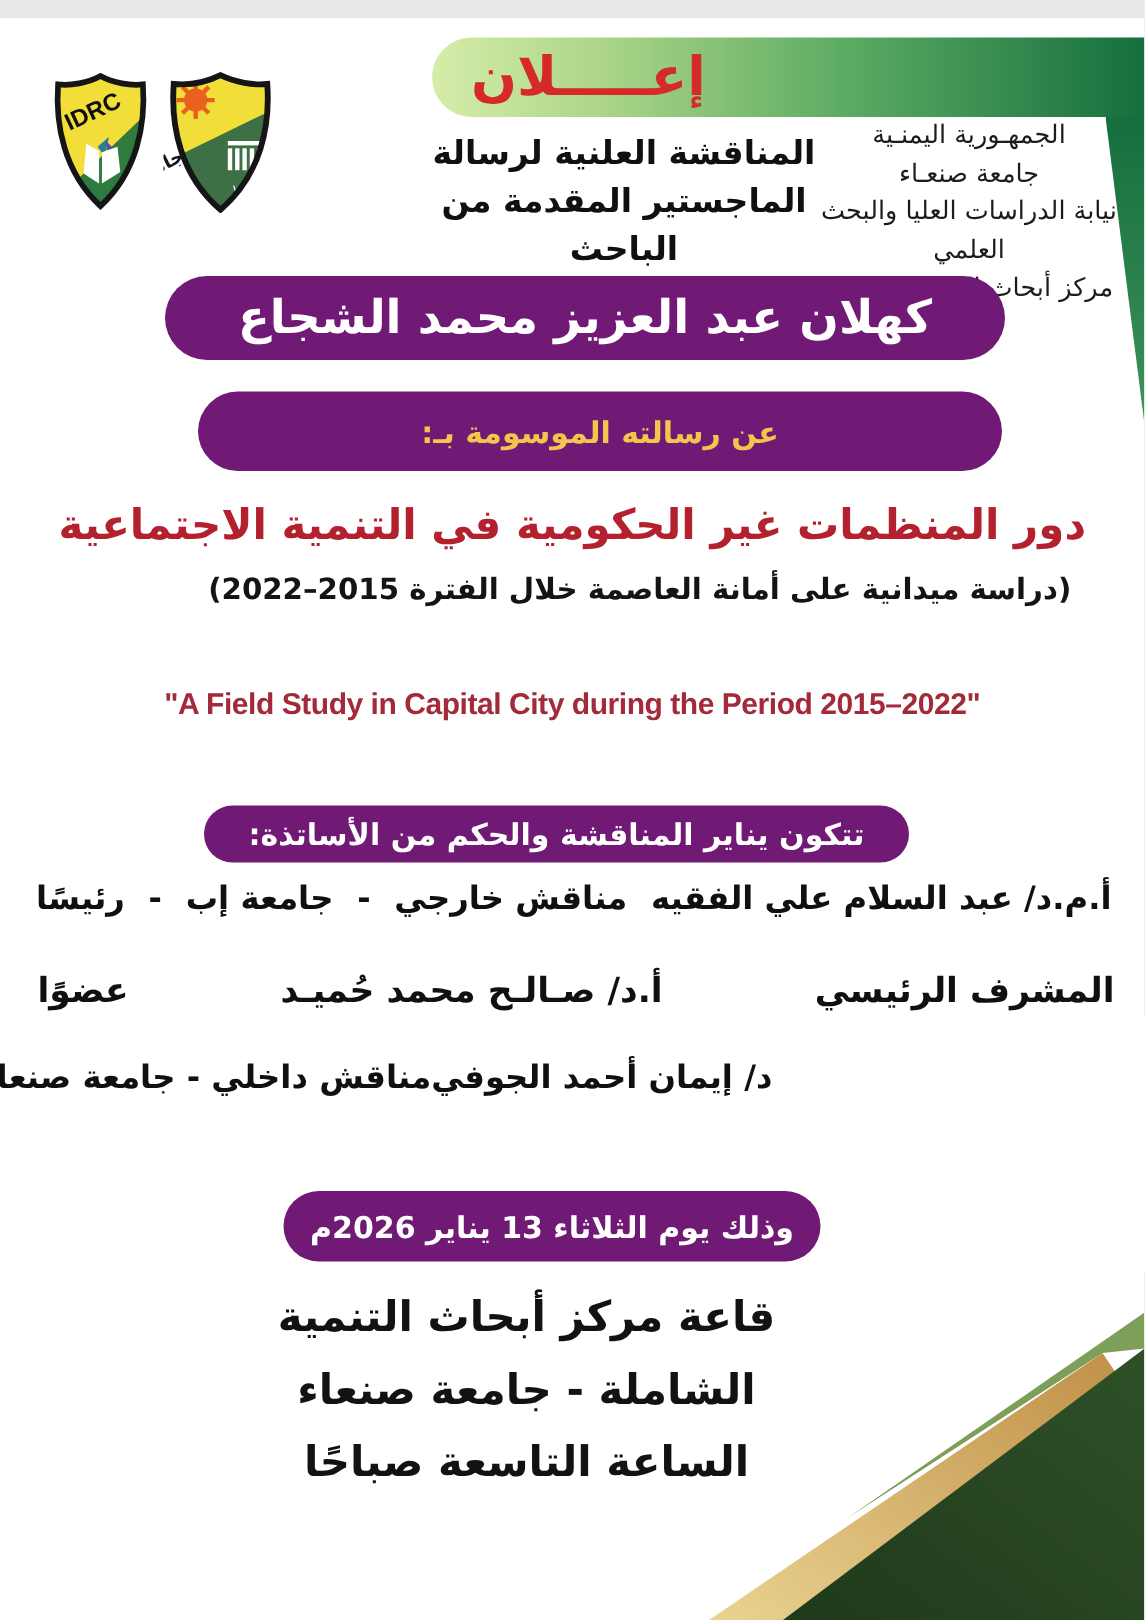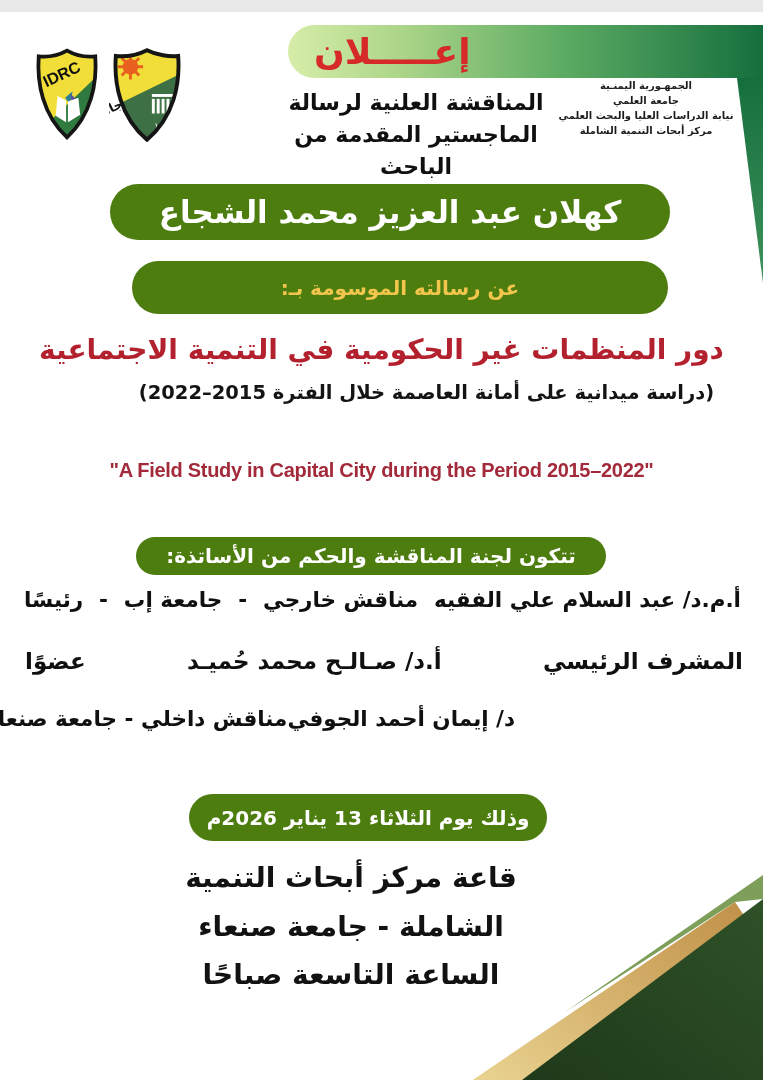--- a/index.html
+++ b/index.html
@@ -18,30 +18,30 @@
   .top-banner-title{
     padding-left:26px;font-size:36px;font-weight:bold;color:#d52a28;
     direction:rtl;white-space:nowrap;
   }
   .right-ribbon{position:absolute;top:66px;right:0;width:26px;height:205px;}
   
   .logos{position:absolute;top:34px;left:34px;display:flex;gap:9px;align-items:flex-start;}
   
   .ministry{
     position:absolute;top:66px;right:12px;width:210px;text-align:center;
-    font-size:10px;font-weight:bold;color:#1c1c1c;line-height:1.5;direction:rtl;
+    font-size:17px;font-weight:normal;color:#1c1c1c;line-height:1.5;direction:rtl;
   }
   
   .intro{
     position:absolute;top:75px;left:264px;width:304px;text-align:center;
     font-size:22px;font-weight:bold;color:#101010;line-height:1.45;direction:rtl;
   }
   
   .pill{
-    position:absolute;background:#4d7c0f;color:#ffffff;font-weight:bold;
+    position:absolute;background:#701a75;color:#ffffff;font-weight:bold;
     display:flex;align-items:center;justify-content:center;direction:rtl;
     white-space:nowrap;
   }
   .name-pill{top:172px;left:110px;width:560px;height:56px;border-radius:28px;font-size:31px;}
   .lead-pill{top:249px;left:132px;width:536px;height:53px;border-radius:27px;font-size:20px;color:#f2c64d;}
   .committee-pill{top:525px;left:136px;width:470px;height:38px;border-radius:19px;font-size:20px;}
   .date-pill{top:782px;left:189px;width:358px;height:47px;border-radius:24px;font-size:20px;}
   
   .t-ar{position:absolute;top:321px;left:0;width:100%;text-align:center;
     font-size:28px;font-weight:bold;color:#b4212e;direction:rtl;}
@@ -127,21 +127,21 @@
         <rect x="64" y="54" width="3" height="15"></rect>
       </g>
       <text transform="translate(15,62) rotate(-26)" font-size="13" font-weight="bold" fill="#141414" direction="rtl">جامعة صنعاء</text>
       <text x="56" y="85" font-size="9" fill="#ffffff" text-anchor="middle">١٩٧٠</text>
       <path d="M39,4 C49,9 62,11 71,10 C73,38 67,72 39,96 C11,72 5,38 7,10 C17,11 29,9 39,4 Z" fill="none" stroke="#151515" stroke-width="4"></path>
     </svg>
   </div>
 
   <div class="ministry">
     <div>الجمهـورية اليمنـية</div>
-    <div>جامعة العلمي</div>
+    <div>جامعة صنعـاء</div>
     <div>نيابة الدراسات العليا والبحث العلمي</div>
     <div>مركز أبحاث التنمية الشاملة</div>
   </div>
 
   <div class="intro">
     <div>المناقشة العلنية لرسالة</div>
     <div>الماجستير المقدمة من الباحث</div>
   </div>
 
   <div class="pill name-pill">
@@ -150,21 +150,21 @@
 
   <div class="pill lead-pill">
     <span>عن رسالته الموسومة بـ:</span>
   </div>
 
   <div class="t-ar">دور المنظمات غير الحكومية في التنمية الاجتماعية</div>
   <div class="s-ar">(دراسة ميدانية على أمانة العاصمة خلال الفترة 2015–2022)</div>
   <div class="s-en">"A Field Study in Capital City during the Period 2015–2022"</div>
 
   <div class="pill committee-pill">
-    <span>تتكون لجنة المناقشة والحكم من الأساتذة:</span>
+    <span>تتكون يناير المناقشة والحكم من الأساتذة:</span>
   </div>
 
   <div class="crow crow-1">
     <span>أ.م.د/ عبد السلام علي الفقيه</span>
     <span>مناقش خارجي</span>
     <span>-</span>
     <span>جامعة إب</span>
     <span>-</span>
     <span>رئيسًا</span>
   </div>

